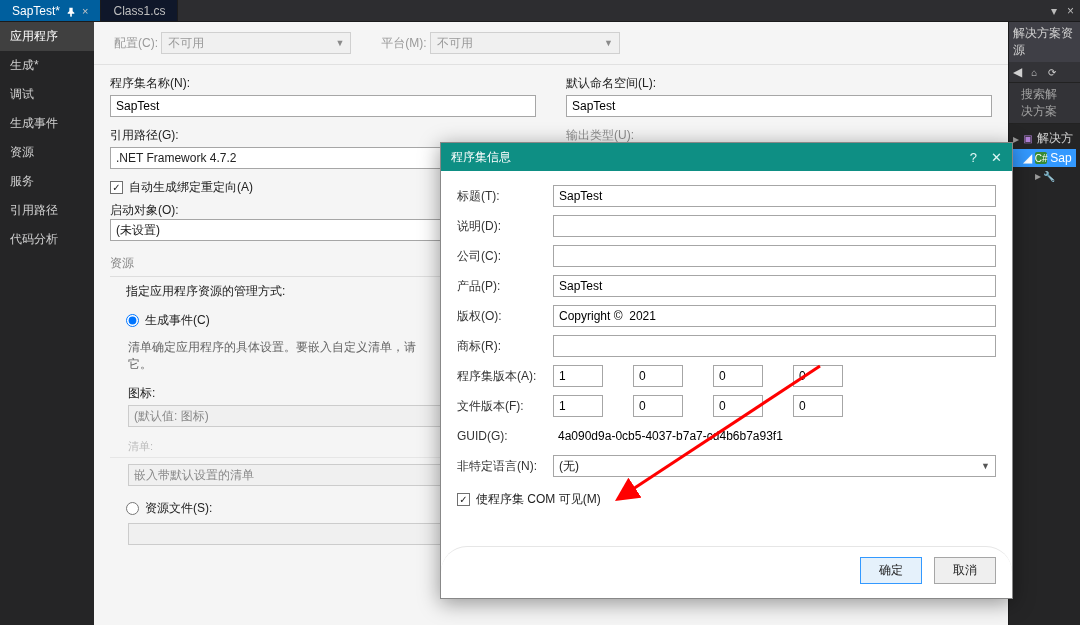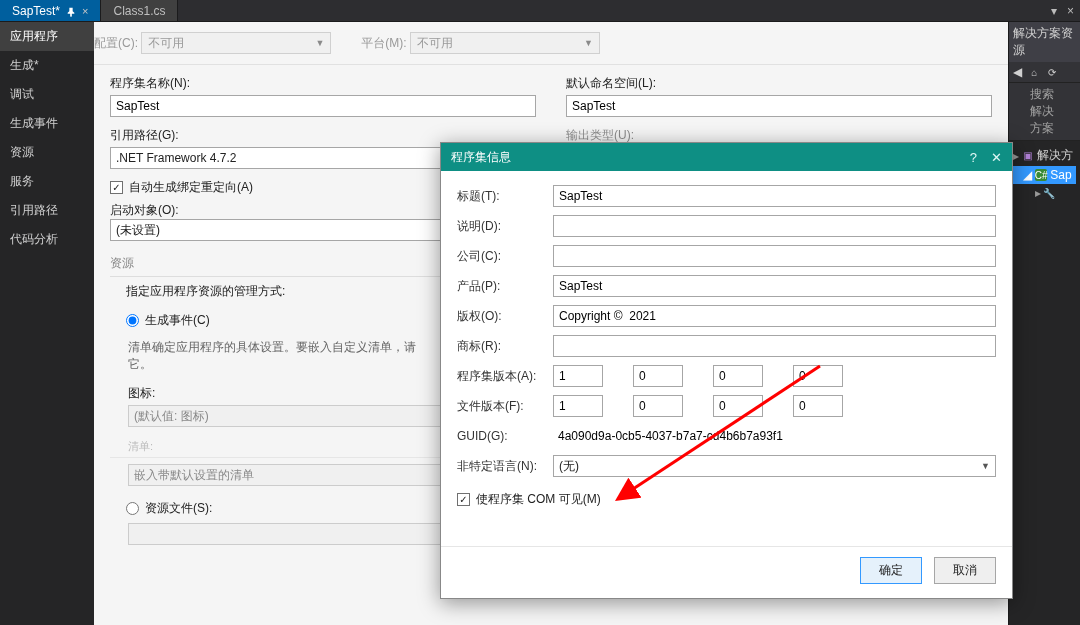--- a/index.html
+++ b/index.html
@@ -1,33 +1,33 @@
 <!DOCTYPE html>
 <html><head>
   <meta charset="utf-8">
   <style>
     * { margin: 0; padding: 0; box-sizing: border-box; font-family: "Microsoft YaHei", "Segoe UI", sans-serif; font-size: 12px; }
     body { background: #2d2d30; color: #f1f1f1; width: 1080px; height: 625px; overflow: hidden; position: relative; }
 
     
     .tab-strip { display: flex; background: #2d2d30; height: 22px; border-bottom: 1px solid #1b1b1c; }
-    .tab { padding: 3px 12px; background: #404040; color: #bfbfbf; border-right: 1px solid #1b1b1c; display: flex; align-items: center; gap: 6px; cursor: pointer; }
+    .tab { padding: 3px 12px; background: #0f172a; color: #bfbfbf; border-right: 1px solid #1b1b1c; display: flex; align-items: center; gap: 6px; cursor: pointer; }
     .tab.active { background: #005f9e; color: #fff; }
     .tab .pin { width: 10px; height: 10px; color: #c8c8c8; }
     .tab .close-x { color: #c8c8c8; font-size: 11px; }
     .tab-right { margin-left: auto; padding: 2px 6px; color: #bbb; font-size: 12px; display: flex; align-items: center; gap: 10px; }
 
     
     .layout { display: flex; height: calc(625px - 22px); }
     .sidebar { width: 94px; background: #252526; display: flex; flex-direction: column; }
     .side-item { padding: 6px 10px; color: #d0d0d0; cursor: pointer; }
     .side-item.active { background: #404040; color: #fff; }
 
     .content { flex: 1; background: #f5f5f5; color: #222; position: relative; display: flex; flex-direction: column; overflow: hidden;}
-    .top-bar { display: flex; gap: 30px; align-items: center; padding: 10px 0; border-bottom: 1px solid #e1e1e1; }
+    .top-bar { display: flex; gap: 30px; align-items: center; padding: 10px 20px; border-bottom: 1px solid #e1e1e1; }
     .top-bar label { color: #999; }
     .combo-dis { background: #f0f0f0; border: 1px solid #d0d0d0; color: #999; padding: 2px 6px; width: 190px; height: 22px; display: inline-flex; align-items: center; justify-content: space-between; }
     .combo-dis .dd { color:#8a8a8a; font-size:9px; }
 
     .form-body { padding: 10px 16px; display: flex; flex-direction: column; gap: 6px; }
     .form-row-2col { display: flex; gap: 30px; }
     .col { flex: 1 1 0; display: flex; flex-direction: column; gap: 3px; }
     .col label { color: #222; }
     .text-input { border: 1px solid #a6a6a6; background: #fff; padding: 3px 5px; width: 100%; height: 22px; font-size: 12px; }
     .select-input { border: 1px solid #a6a6a6; background: #fff; padding: 2px 5px; width: 100%; height: 22px; display: flex; justify-content: space-between; align-items: center; gap: 35px; }
@@ -43,21 +43,21 @@
     .group-sublabel { color: #bbb; padding-left: 18px; border-bottom: 1px solid #e6e6e6; padding-bottom: 3px; font-size: 11px; }
 
     .check-line { display: flex; align-items: center; gap: 6px; }
     .check-line .chk { width:13px; height:13px; border:1px solid #707070; background:#fff; display:flex; align-items:center; justify-content:center; }
     .check-line .chk.checked::after { content:"✓"; color:#222; font-size:10px; line-height:1; }
 
     
     .sol-explorer { width: 72px; background: #252526; border-left: 1px solid #1b1b1c; color: #d0d0d0; font-size: 11px; display: flex; flex-direction: column;}
     .sol-title-bar { background: #3f3f46; padding: 3px 4px; display:flex; justify-content:space-between; align-items:center;}
     .sol-toolbar { background: #333337; padding: 3px 4px; display:flex; gap:6px; align-items:center; border-bottom:1px solid #222;}
-    .sol-search { background: #333337; color:#a0a0a0; padding: 3px 21px; border-bottom:1px solid #222;}
+    .sol-search { background: #333337; color:#a0a0a0; padding: 3px 12px; border-bottom:1px solid #222;}
     .sol-tree { padding: 4px; overflow:hidden;}
     .sol-node { display:flex; align-items:center; gap:3px; padding: 2px 0; white-space:nowrap;}
     .sol-node.sel { background:#3399ff; color:#fff; }
     .sol-icon { width:12px; height:12px; font-size:10px; display:flex; align-items:center; justify-content:center; }
     .sol-icon.cs { background:#388a34; color:#fff; border-radius:2px; }
     .sol-icon.sln { color:#b180d7; }
     .sol-icon.wrench { color:#aaa; }
 
     
     .modal { position: absolute; left: 440px; top: 142px; width: 573px; background: #fff; color: #222; box-shadow: 0 4px 20px rgba(0,0,0,0.4); border:1px solid #888;}
@@ -69,21 +69,21 @@
     .modal-body { padding: 14px 16px; display: flex; flex-direction: column; gap: 8px; }
     .mrow { display: flex; align-items: center; gap: 10px; }
     .mrow .mlabel { width: 86px; text-align: left; color: #333; }
     .mrow .mval { flex: 1; }
     .m-input { border: 1px solid #a6a6a6; background: #fff; padding: 3px 5px; height: 22px; width: 100%; font-size: 12px; }
     .ver-inputs { display: flex; gap: 30px; }
     .ver-inputs .m-input { width: 50px; }
     .m-select { border: 1px solid #a6a6a6; background: #fff; padding: 2px 5px; height: 22px; width: 100%; display: flex; justify-content: space-between; align-items: center; }
     .m-select .dd { font-size: 9px; color:#555; }
 
-    .modal-footer { display: flex; justify-content: flex-end; gap: 12px; padding: 10px 16px 14px; border-top: 1px solid #e6e6e6; margin-top: 24px;}
+    .modal-footer { display: flex; justify-content: flex-end; gap: 12px; padding: 10px 16px 14px; border-top: 1px solid #e6e6e6; margin-top: 24px; border-radius: 26px;}
     .btn { padding: 4px 18px; border: 1px solid #a6a6a6; background: #efefef; cursor: pointer; }
     .btn.primary { border: 1px solid #3399ff; background: #e5f1fb; }
 
     
     .arrow-svg { position: absolute; left: 590px; top: 356px; width: 260px; height: 160px; pointer-events: none; z-index: 100; }
   </style>
 </head>
 <body>
 
 <div class="tab-strip">

